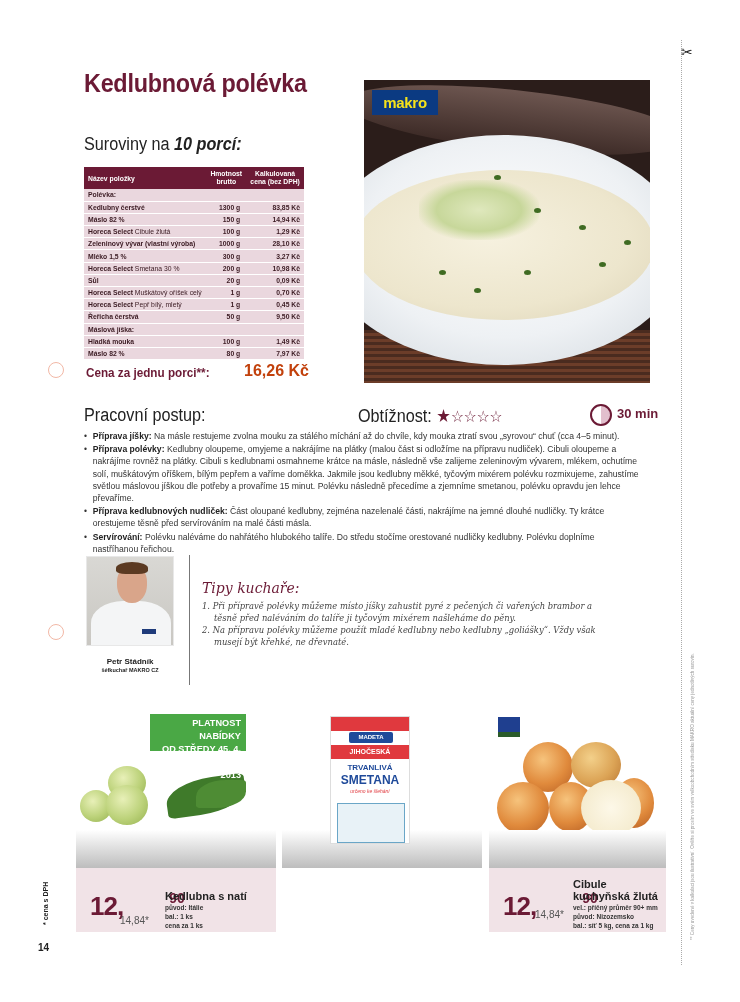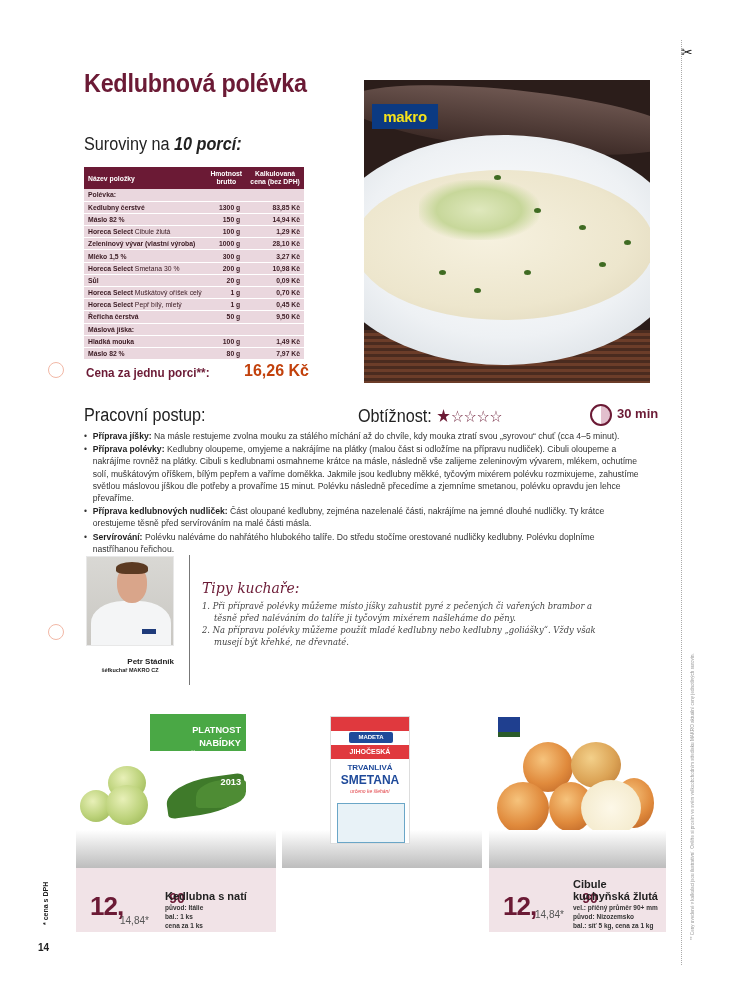--- a/index.html
+++ b/index.html
@@ -28,21 +28,21 @@
   .price-value { left: 244px; top: 362px; font-size: 16px; font-weight: bold; color: #c2410c; }
 
   
   .hero { left: 364px; top: 80px; width: 286px; height: 303px; overflow: hidden; background: #2b1d1a; }
   .hero .spoon { position: absolute; left: -20px; top: 10px; width: 340px; height: 60px; border-radius: 50%; background: linear-gradient(180deg, #6d5650, #3a2824); transform: rotate(6deg); }
   .hero .table { position: absolute; left: 0; top: 250px; width: 286px; height: 60px; background: repeating-linear-gradient(180deg, #4a2b1f 0 3px, #6c3d29 3px 6px); }
   .hero .plate { position: absolute; left: -40px; top: 55px; width: 360px; height: 230px; border-radius: 50%; background: radial-gradient(ellipse at 50% 45%, #ffffff 0%, #eef1f4 55%, #cfd6dc 100%); }
   .hero .soup { position: absolute; left: -10px; top: 90px; width: 300px; height: 150px; border-radius: 50%; background: radial-gradient(ellipse at 45% 45%, #f6f1df 0%, #ede6cd 60%, #dcd3b6 100%); }
   .hero .garnish { position: absolute; left: 55px; top: 100px; width: 120px; height: 60px; border-radius: 40%; background: radial-gradient(ellipse, #dfe8bd 0%, #c7d79a 50%, rgba(199,215,154,0) 75%); }
   .hero .herb { position: absolute; width: 7px; height: 5px; background: #3f6b22; border-radius: 50%; }
-  .makro-logo { left: 372px; top: 90px; width: 66px; height: 25px; background: #0b3a82; color: #f5e21a; font-weight: bold; font-size: 15px; text-align: center; line-height: 25px; letter-spacing: -0.3px; margin-top: 14px; }
+  .makro-logo { left: 372px; top: 90px; width: 66px; height: 25px; background: #0b3a82; color: #f5e21a; font-weight: bold; font-size: 15px; text-align: center; line-height: 25px; letter-spacing: -0.3px; }
 
   
   .hole { width: 16px; height: 16px; border: 1.5px solid #f2b8a6; border-radius: 50%; }
 
   
   .proc-title { left: 84px; top: 405px; font-size: 18px; color: #222; transform: scaleX(0.9); transform-origin: left; }
   .difficulty { left: 358px; top: 405px; font-size: 18px; color: #222; transform: scaleX(0.9); transform-origin: left; white-space: nowrap; }
   .difficulty .star-on { color: #6b1a35; }
   .difficulty .star-off { color: #6b1a35; font-size: 16px; }
   .clock { left: 590px; top: 404px; width: 22px; height: 22px; border-radius: 50%; border: 2px solid #6b1a35; background: linear-gradient(90deg, #ffffff 50%, #e2bfcd 50%); }
@@ -52,40 +52,40 @@
   .steps li { position: relative; padding-left: 9px; margin-bottom: 1px; transform: scaleX(0.97); transform-origin: left; }
   .steps li::before { content: "•"; position: absolute; left: 0; top: 0; color: #333; }
   .steps b { color: #222; }
 
   
   .chef-photo { left: 86px; top: 556px; width: 88px; height: 90px; background: linear-gradient(180deg, #d9d8d4 0%, #c9c7c2 100%); overflow: hidden; border: 1px solid #e8e8e8; }
   .chef-photo .head { position: absolute; left: 30px; top: 8px; width: 30px; height: 38px; border-radius: 45% 45% 48% 48%; background: #d9a58a; }
   .chef-photo .hair { position: absolute; left: 29px; top: 5px; width: 32px; height: 12px; border-radius: 50% 50% 30% 30%; background: #5b3a22; }
   .chef-photo .body { position: absolute; left: 4px; top: 44px; width: 80px; height: 55px; border-radius: 40% 40% 0 0; background: #f4f5f6; }
   .chef-photo .badge { position: absolute; left: 55px; top: 72px; width: 14px; height: 5px; background: #1f3b7a; }
-  .chef-name { left: 86px; top: 657px; width: 88px; text-align: right; font-size: 8px; font-weight: bold; color: #222; }
+  .chef-name { left: 86px; top: 657px; width: 88px; text-align: center; font-size: 8px; font-weight: bold; color: #222; }
   .chef-role { left: 86px; top: 667px; width: 88px; text-align: center; font-size: 5.5px; font-weight: bold; color: #222; }
   .vdivider { left: 189px; top: 555px; width: 1px; height: 130px; background: #777; }
 
   .tips-title { left: 202px; top: 580px; font-family: "DejaVu Serif", serif; font-style: italic; font-size: 14px; color: #6b1a35; }
   .tips { left: 202px; top: 600px; font-family: "DejaVu Serif", serif; font-style: italic; font-size: 8.4px; line-height: 12px; color: #444; list-style: none; }
   .tips li { padding-left: 12px; text-indent: -12px; }
 
   
   .prod { top: 700px; height: 233px; }
   .prod .img-area { position: absolute; left: 0; top: 0; width: 100%; height: 160px; background: #fff; }
   .prod .grey-band { position: absolute; left: 0; top: 130px; width: 100%; height: 38px; background: linear-gradient(180deg, #ffffff 0%, #e4e4e4 40%, #bdbdbd 100%); }
   .prod .price-area { position: absolute; left: 0; top: 168px; width: 100%; height: 64px; background: #f1e3e7; }
   .price-main { position: absolute; font-size: 26px; font-weight: bold; color: #6b1a35; letter-spacing: -1px; }
   .price-main sup { font-size: 14px; vertical-align: 12px; letter-spacing: 0; margin-left: 46px; }
   .price-old { position: absolute; font-size: 10px; color: #555; }
   .prod-name { position: absolute; font-size: 11px; font-weight: bold; color: #222; line-height: 12px; }
   .prod-detail { position: absolute; font-size: 6.5px; font-weight: bold; color: #333; line-height: 9px; }
 
-  .validity { left: 150px; top: 714px; width: 96px; height: 37px; background: #4aa845; color: #fff; font-size: 9.2px; font-weight: bold; text-align: right; padding: 10px 5px 0 0; line-height: 13px; transform-origin: right; }
+  .validity { left: 150px; top: 714px; width: 96px; height: 37px; background: #4aa845; color: #fff; font-size: 9.2px; font-weight: bold; text-align: right; padding: 3px 5px 0 0; line-height: 13px; transform-origin: right; }
 
   
   .kohl { position: absolute; border-radius: 50%; background: radial-gradient(circle at 40% 35%, #e8f0b8 0%, #bcd27a 55%, #93b04e 100%); }
   .leaf { position: absolute; background: #3f7a2a; border-radius: 60% 10% 60% 10%; }
 
   
   .carton { position: absolute; left: 330px; top: 716px; width: 80px; height: 128px; background: #fff; border: 1px solid #ddd; overflow: hidden; }
   .carton .top { position: absolute; left: 0; top: 0; width: 100%; height: 14px; background: #e0393e; }
   .carton .brand { position: absolute; left: 18px; top: 15px; width: 44px; height: 11px; background: #1f4a9a; color: #fff; font-size: 6px; font-weight: bold; text-align: center; line-height: 11px; border-radius: 2px; }
   .carton .banner { position: absolute; left: 0; top: 28px; width: 100%; height: 14px; background: #e0393e; color: #fff; font-size: 7px; font-weight: bold; text-align: center; line-height: 14px; }

